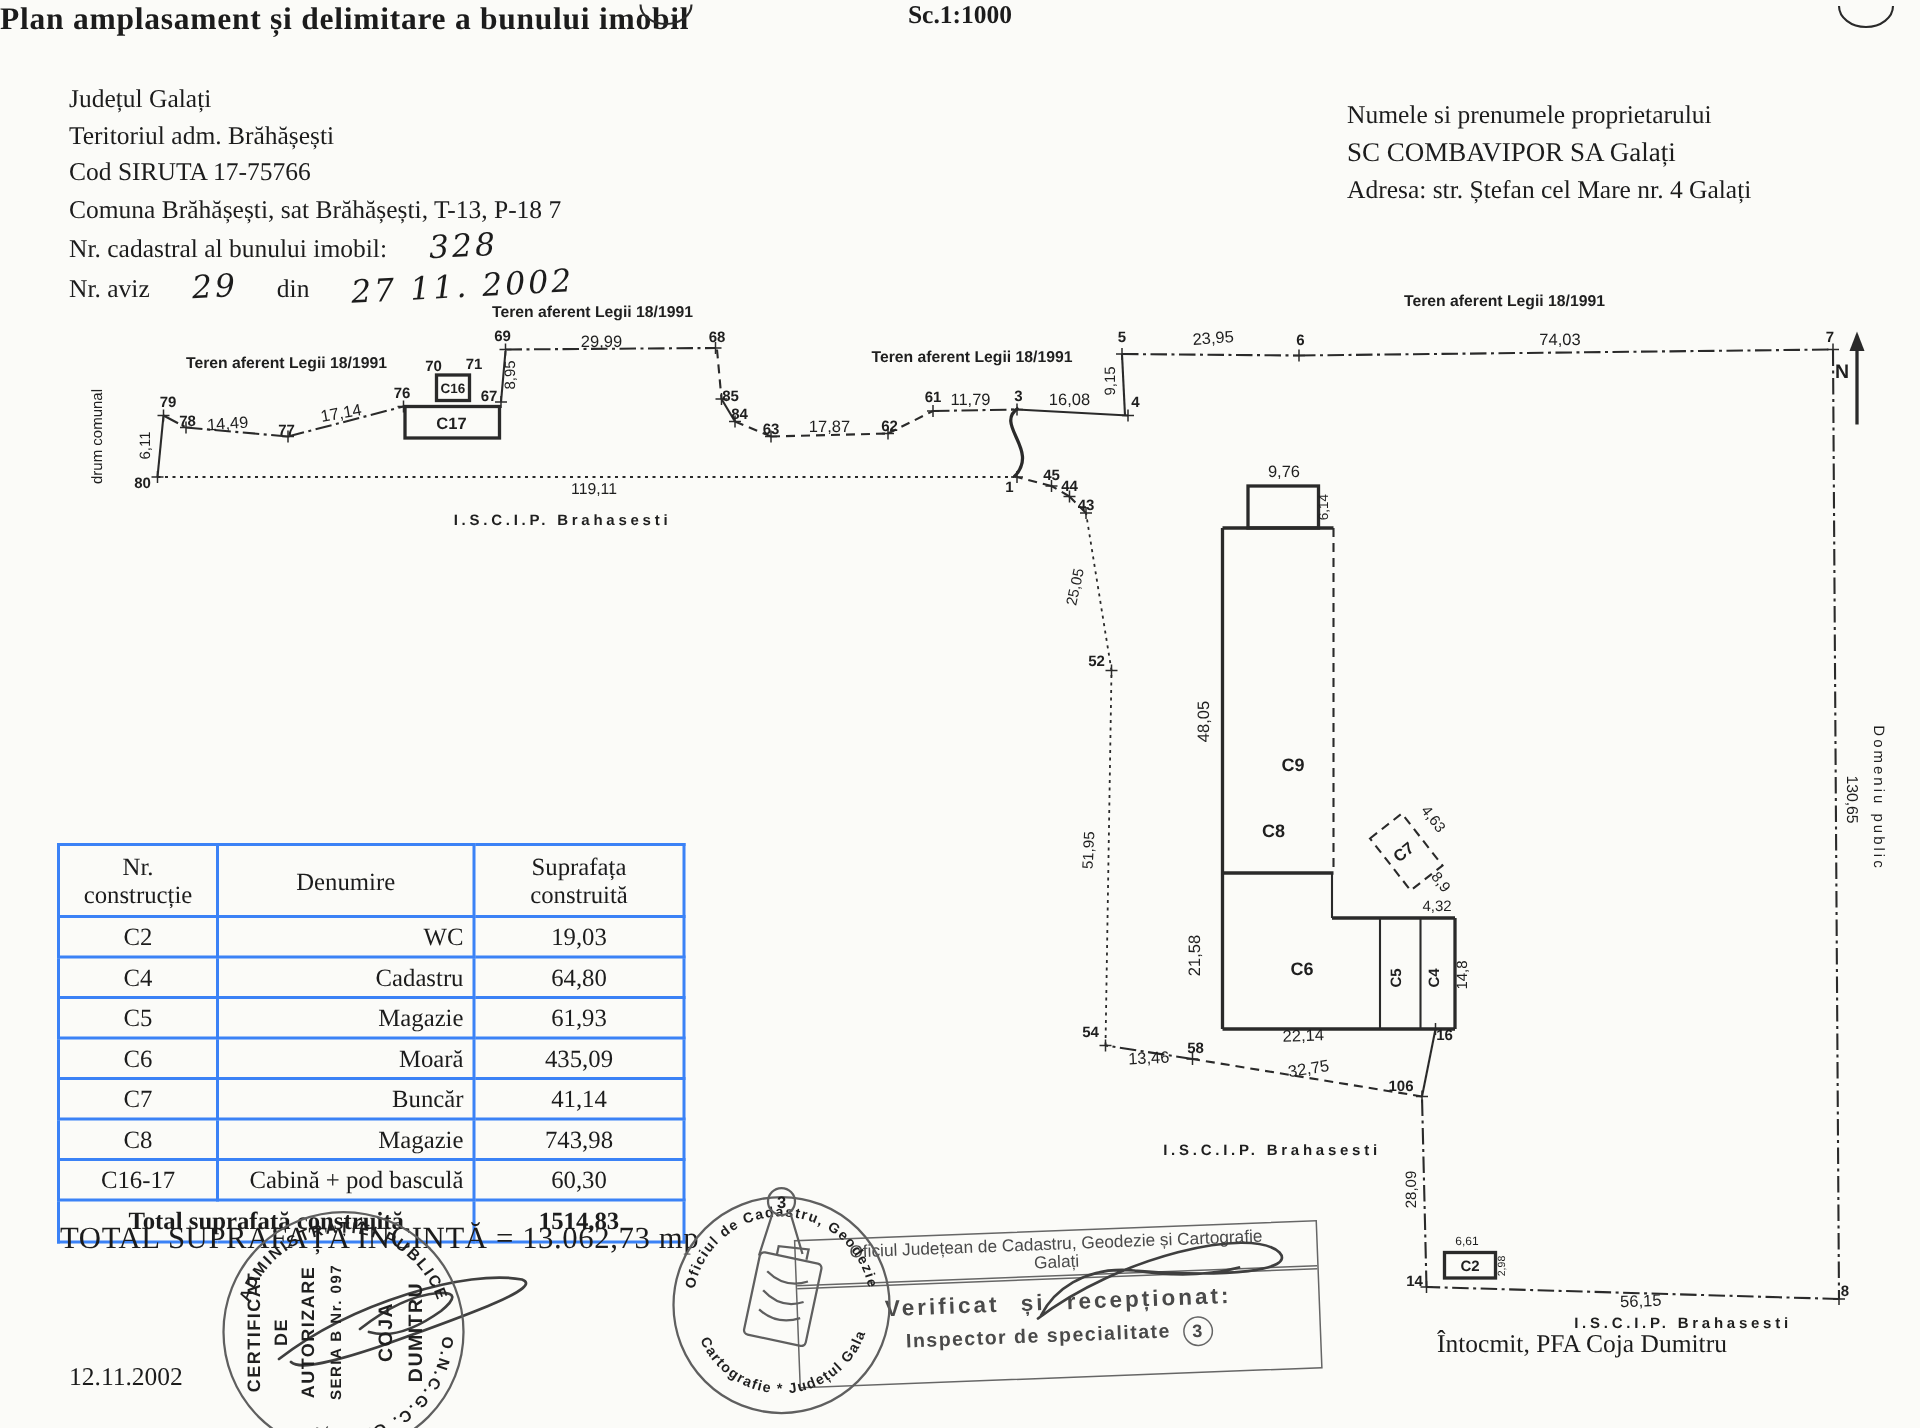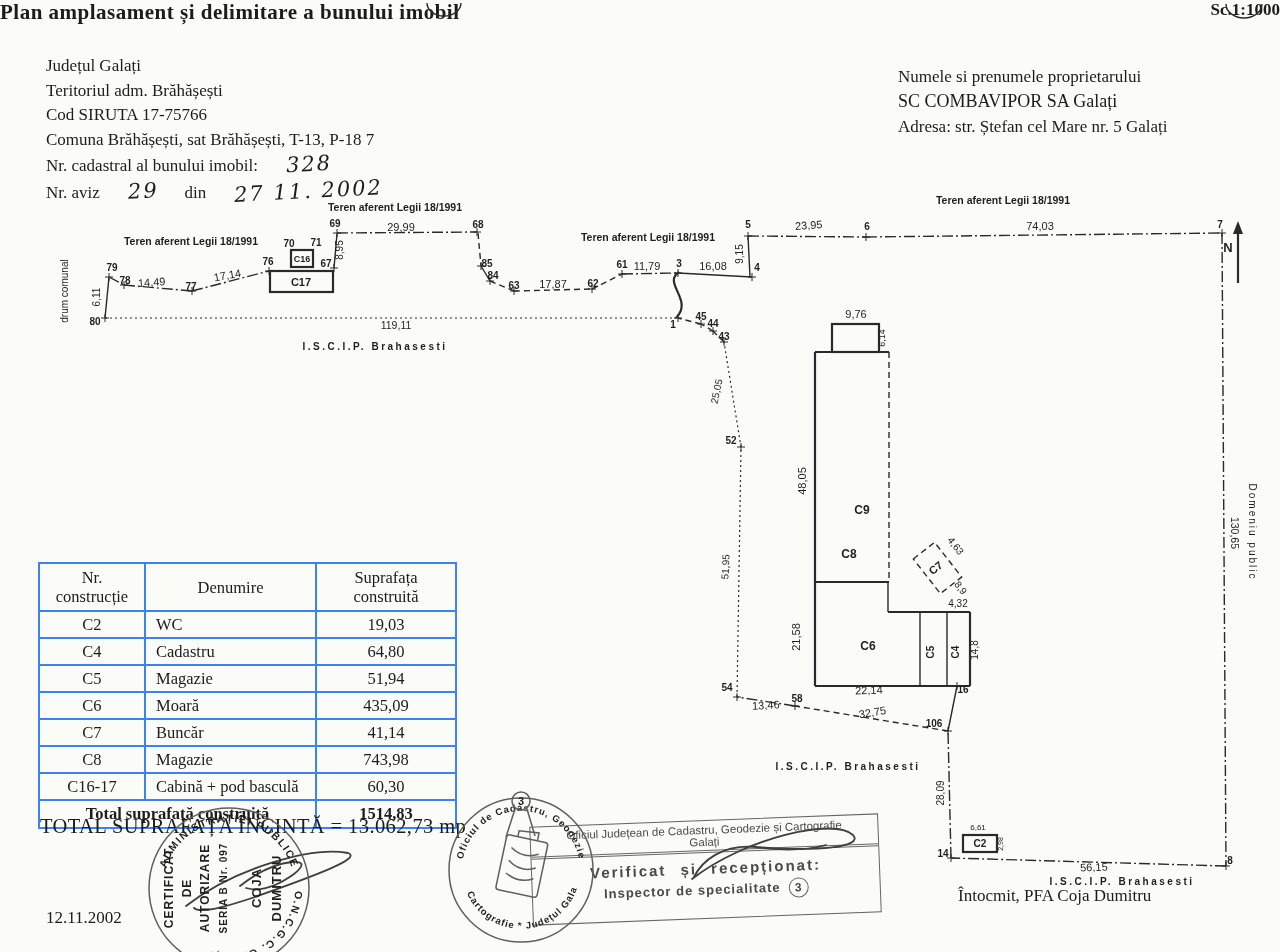--- a/index.html
+++ b/index.html
@@ -1,34 +1,34 @@
 <!DOCTYPE html>
 <html><head>
 <meta charset="utf-8">
 <style>
   html,body{margin:0;padding:0}
   body{width:1280px;height:952px;position:relative;background:#fbfbf8;color:#1c1c1c;
        font-family:"Liberation Serif",serif;overflow:hidden}
   .abs{position:absolute}
   
   .title1{left:0;right:0;top:8;font-size:21px;font-weight:bold;letter-spacing:.5px}
-  .title2{left:0;right:0;top:36;text-align:right;font-size:17px;font-weight:bold}
+  .title2{left:0;right:0;top:36;text-align:center;font-size:17px;font-weight:bold}
   
   .hdr-left{left:46px;top:54px;font-size:17px;line-height:24.5px}
   .hdr-right{left:898px;top:64px;font-size:17px;line-height:25px}
   .hdr-right .owner{font-weight:normal;font-size:18px}
   .hand{font-family:"DejaVu Serif",serif;font-style:italic;font-size:21px;letter-spacing:2px;
         display:inline-block;transform:rotate(-3deg);margin-left:28px}
   .din{margin-left:26px}
   
   .tbl{left:38px;top:562px}
   table{border-collapse:collapse;font-size:16.5px}
   td,th{border:2px solid #3b82f6;padding:1px 6px;height:23px;font-weight:normal;text-align:center}
   th{height:44px;line-height:19px}
-  td.dn{text-align:left;padding-left:10px}
+  td.dn{text-align:right;padding-left:10px}
   tr.total td{font-weight:bold;height:24px}
   tr.total td.val{font-weight:bold}
   
   .summary{left:40px;top:815px;font-size:20.5px;letter-spacing:.4px}
   .date{left:46px;top:908px;font-size:17px}
   .intocmit{left:958px;top:886px;font-size:17px}
   
   .vbox{left:531px;top:820px;width:347px;height:97px;transform:rotate(-2.2deg);
         border:1.5px solid #666;color:#4a4a4a;font-family:"Liberation Sans",sans-serif;
         font-size:11.5px;text-align:center}
@@ -65,21 +65,21 @@
     <span>Nr. cadastral al bunului imobil:</span><span class="hand">328</span>
   </div>
   <div>
     <span>Nr. aviz</span><span class="hand">29</span><span class="din">din</span><span class="hand">27 11. 2002</span>
   </div>
 </div>
 
 <div class="abs hdr-right">
   <div>Numele si prenumele proprietarului</div>
   <div class="owner">SC COMBAVIPOR SA Galați</div>
-  <div>Adresa: str. Ștefan cel Mare nr. 5 Galați</div>
+  <div>Adresa: str. Ștefan cel Mare nr. 4 Galați</div>
 </div>
 
 <div class="abs tbl">
   <table>
     <colgroup>
         <col style="width:106px">
         <col style="width:171px">
         <col style="width:140px">
       </colgroup>
     <tbody>
@@ -94,21 +94,21 @@
           <td>19,03</td>
         </tr>
     <tr>
           <td>C4</td>
           <td class="dn">Cadastru</td>
           <td>64,80</td>
         </tr>
     <tr>
           <td>C5</td>
           <td class="dn">Magazie</td>
-          <td>51,94</td>
+          <td>61,93</td>
         </tr>
     <tr>
           <td>C6</td>
           <td class="dn">Moară</td>
           <td>435,09</td>
         </tr>
     <tr>
           <td>C7</td>
           <td class="dn">Buncăr</td>
           <td>41,14</td>

